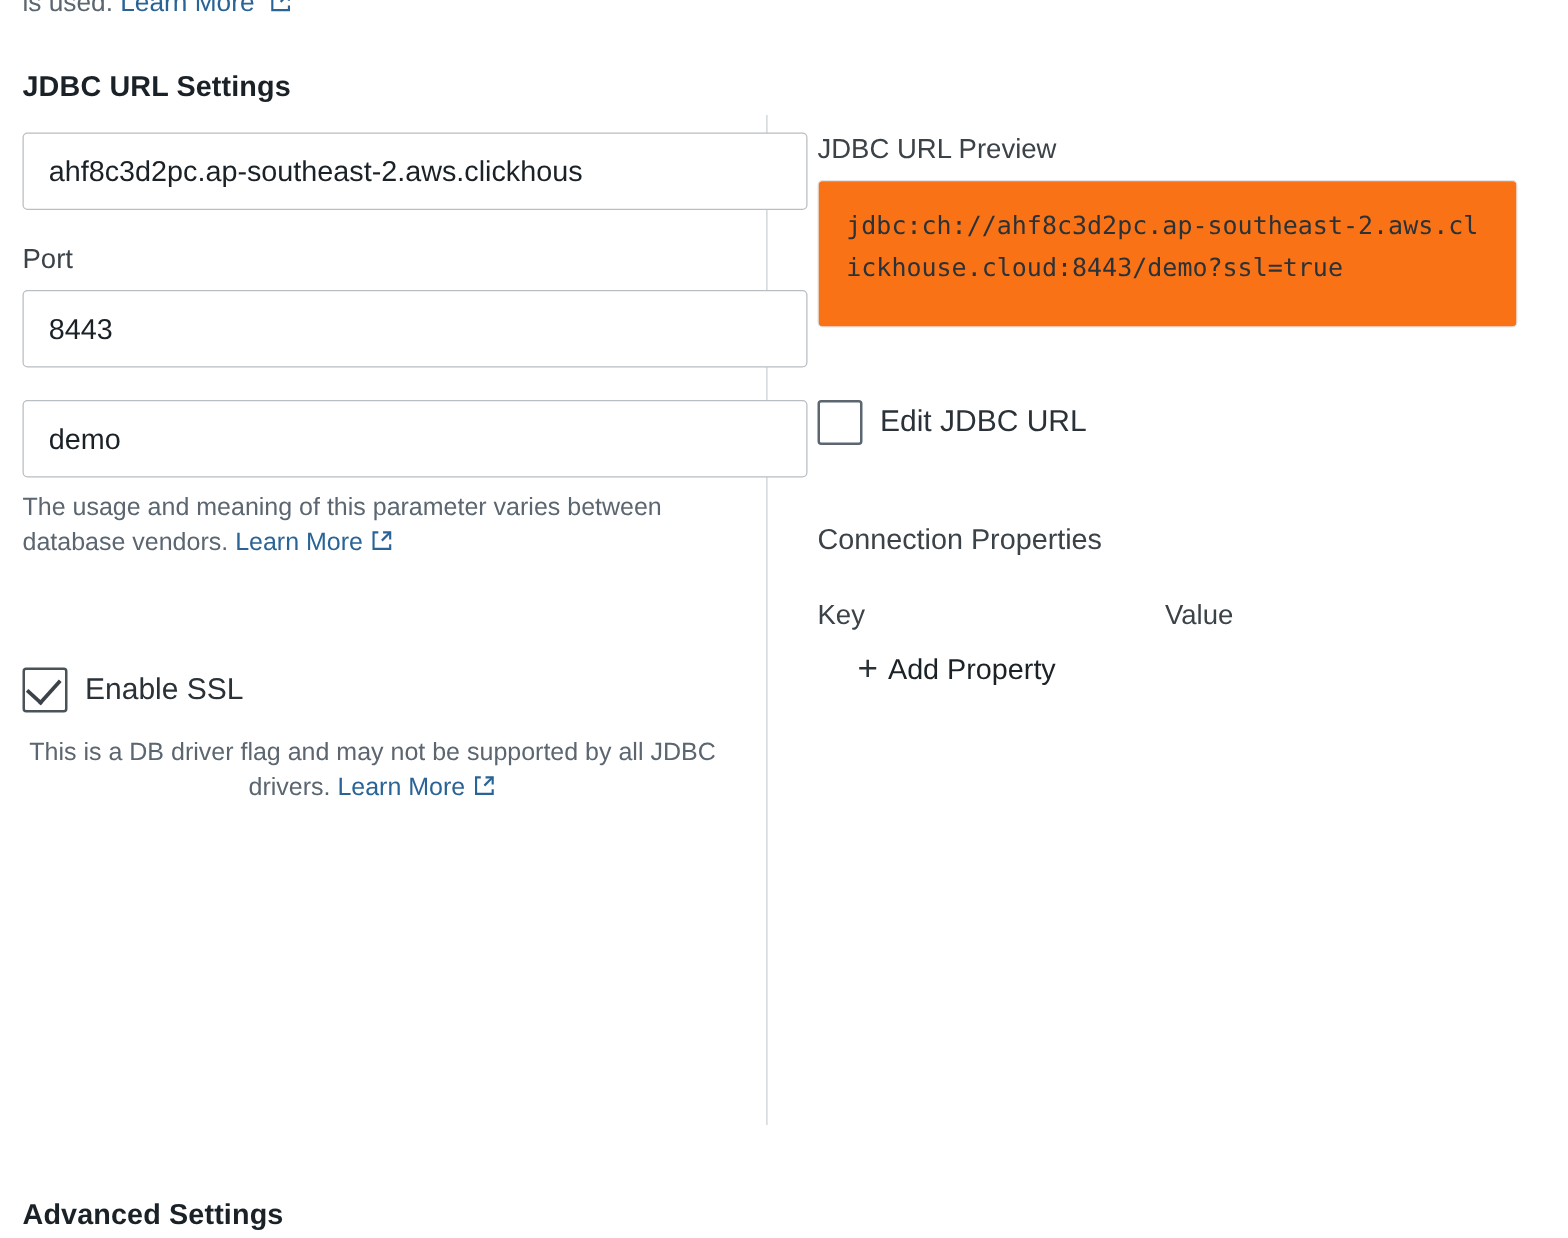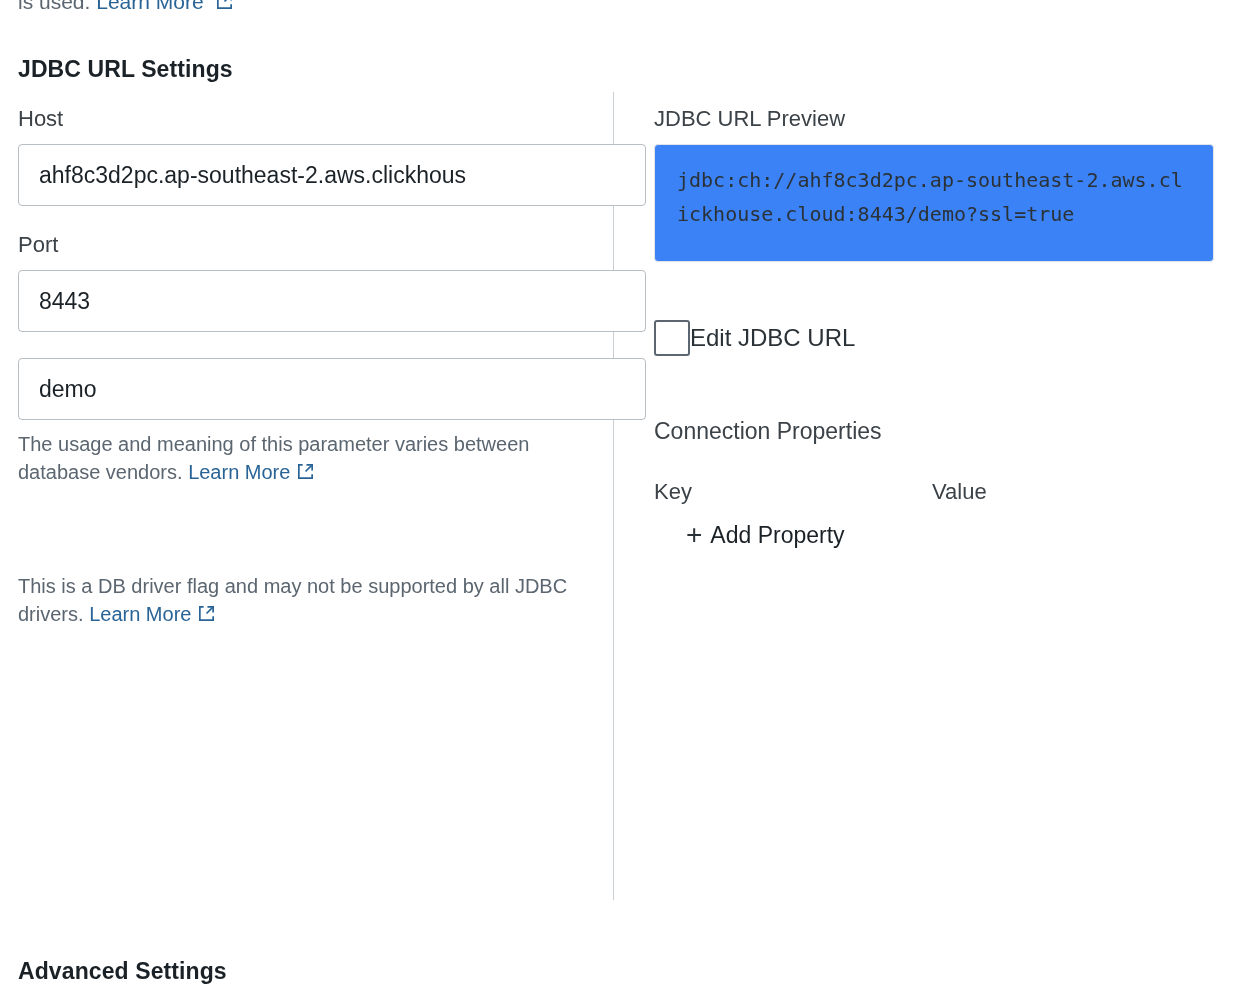--- a/index.html
+++ b/index.html
@@ -123,20 +123,21 @@
     position: relative;
     top: 2px;
     margin-left: 6px;
   }
   .ext-icon svg { display: block; }
 
   
   .check-row {
     display: flex;
     align-items: center;
+    gap: 14px;
   }
   .checkbox {
     box-sizing: border-box;
     width: 36px;
     height: 36px;
     border: 2px solid #4a5358;
     border-radius: 3px;
     background: #fff;
     position: relative;
     flex: 0 0 auto;
@@ -159,21 +160,21 @@
   .check-label {
     font-size: 24px;
     color: #2b3237;
   }
 
   
   .preview-box {
     box-sizing: border-box;
     width: 560px;
     min-height: 118px;
-    background: #3b82f6;
+    background: #f97316;
     border: 1px solid #e2e4e7;
     border-radius: 4px;
     padding: 18px 22px;
     font-family: "DejaVu Sans Mono", monospace;
     font-size: 20px;
     line-height: 34px;
     color: #2b3237;
     word-break: break-all;
   }
 
@@ -223,21 +224,20 @@
     </span>
   </div>
 
   <div class="section-title" id="jdbc-url-settings-title">JDBC URL Settings</div>
 
   <div class="divider"></div>
 
   <div class="left-col">
 
     <div class="field-block">
-      <div class="field-label">Host</div>
       <input class="text-input" type="text" value="ahf8c3d2pc.ap-southeast-2.aws.clickhous" style="">
     </div>
 
     <div class="field-block" style="margin-top:20px;">
       <div class="field-label">Port</div>
       <input class="text-input" type="text" value="8443" style="">
     </div>
 
     <div class="field-block" style="margin-top:20px;">
       <input class="text-input" type="text" value="demo" style="">
@@ -245,21 +245,27 @@
         <span>The usage and meaning of this parameter varies between database vendors.</span>
         <a class="link">Learn More</a><span class="ext-icon"><svg width="19" height="19" viewBox="0 0 20 20">
           <path d="M7 3 H3 V17 H17 V13" fill="none" stroke="#2a6496" stroke-width="1.8"></path>
           <path d="M11 3 H17 V9" fill="none" stroke="#2a6496" stroke-width="1.8"></path>
           <path d="M17 3 L10 10" fill="none" stroke="#2a6496" stroke-width="1.8"></path>
         </svg></span>
       </div>
     </div>
 
     <div style="margin-top:86px;">
-      <div class="helper-text" style="margin-top:18px;">
+      <div class="check-row">
+        <div class="checkbox">
+          <div class="tick"></div>
+        </div>
+        <div class="check-label">Enable SSL</div>
+      </div>
+      <div class="helper-text" style="margin-top:18px;text-align:center;">
         <span>This is a DB driver flag and may not be supported by all JDBC drivers.</span>
         <a class="link">Learn More</a><span class="ext-icon"><svg width="19" height="19" viewBox="0 0 20 20">
           <path d="M7 3 H3 V17 H17 V13" fill="none" stroke="#2a6496" stroke-width="1.8"></path>
           <path d="M11 3 H17 V9" fill="none" stroke="#2a6496" stroke-width="1.8"></path>
           <path d="M17 3 L10 10" fill="none" stroke="#2a6496" stroke-width="1.8"></path>
         </svg></span>
       </div>
     </div>
 
   </div>

